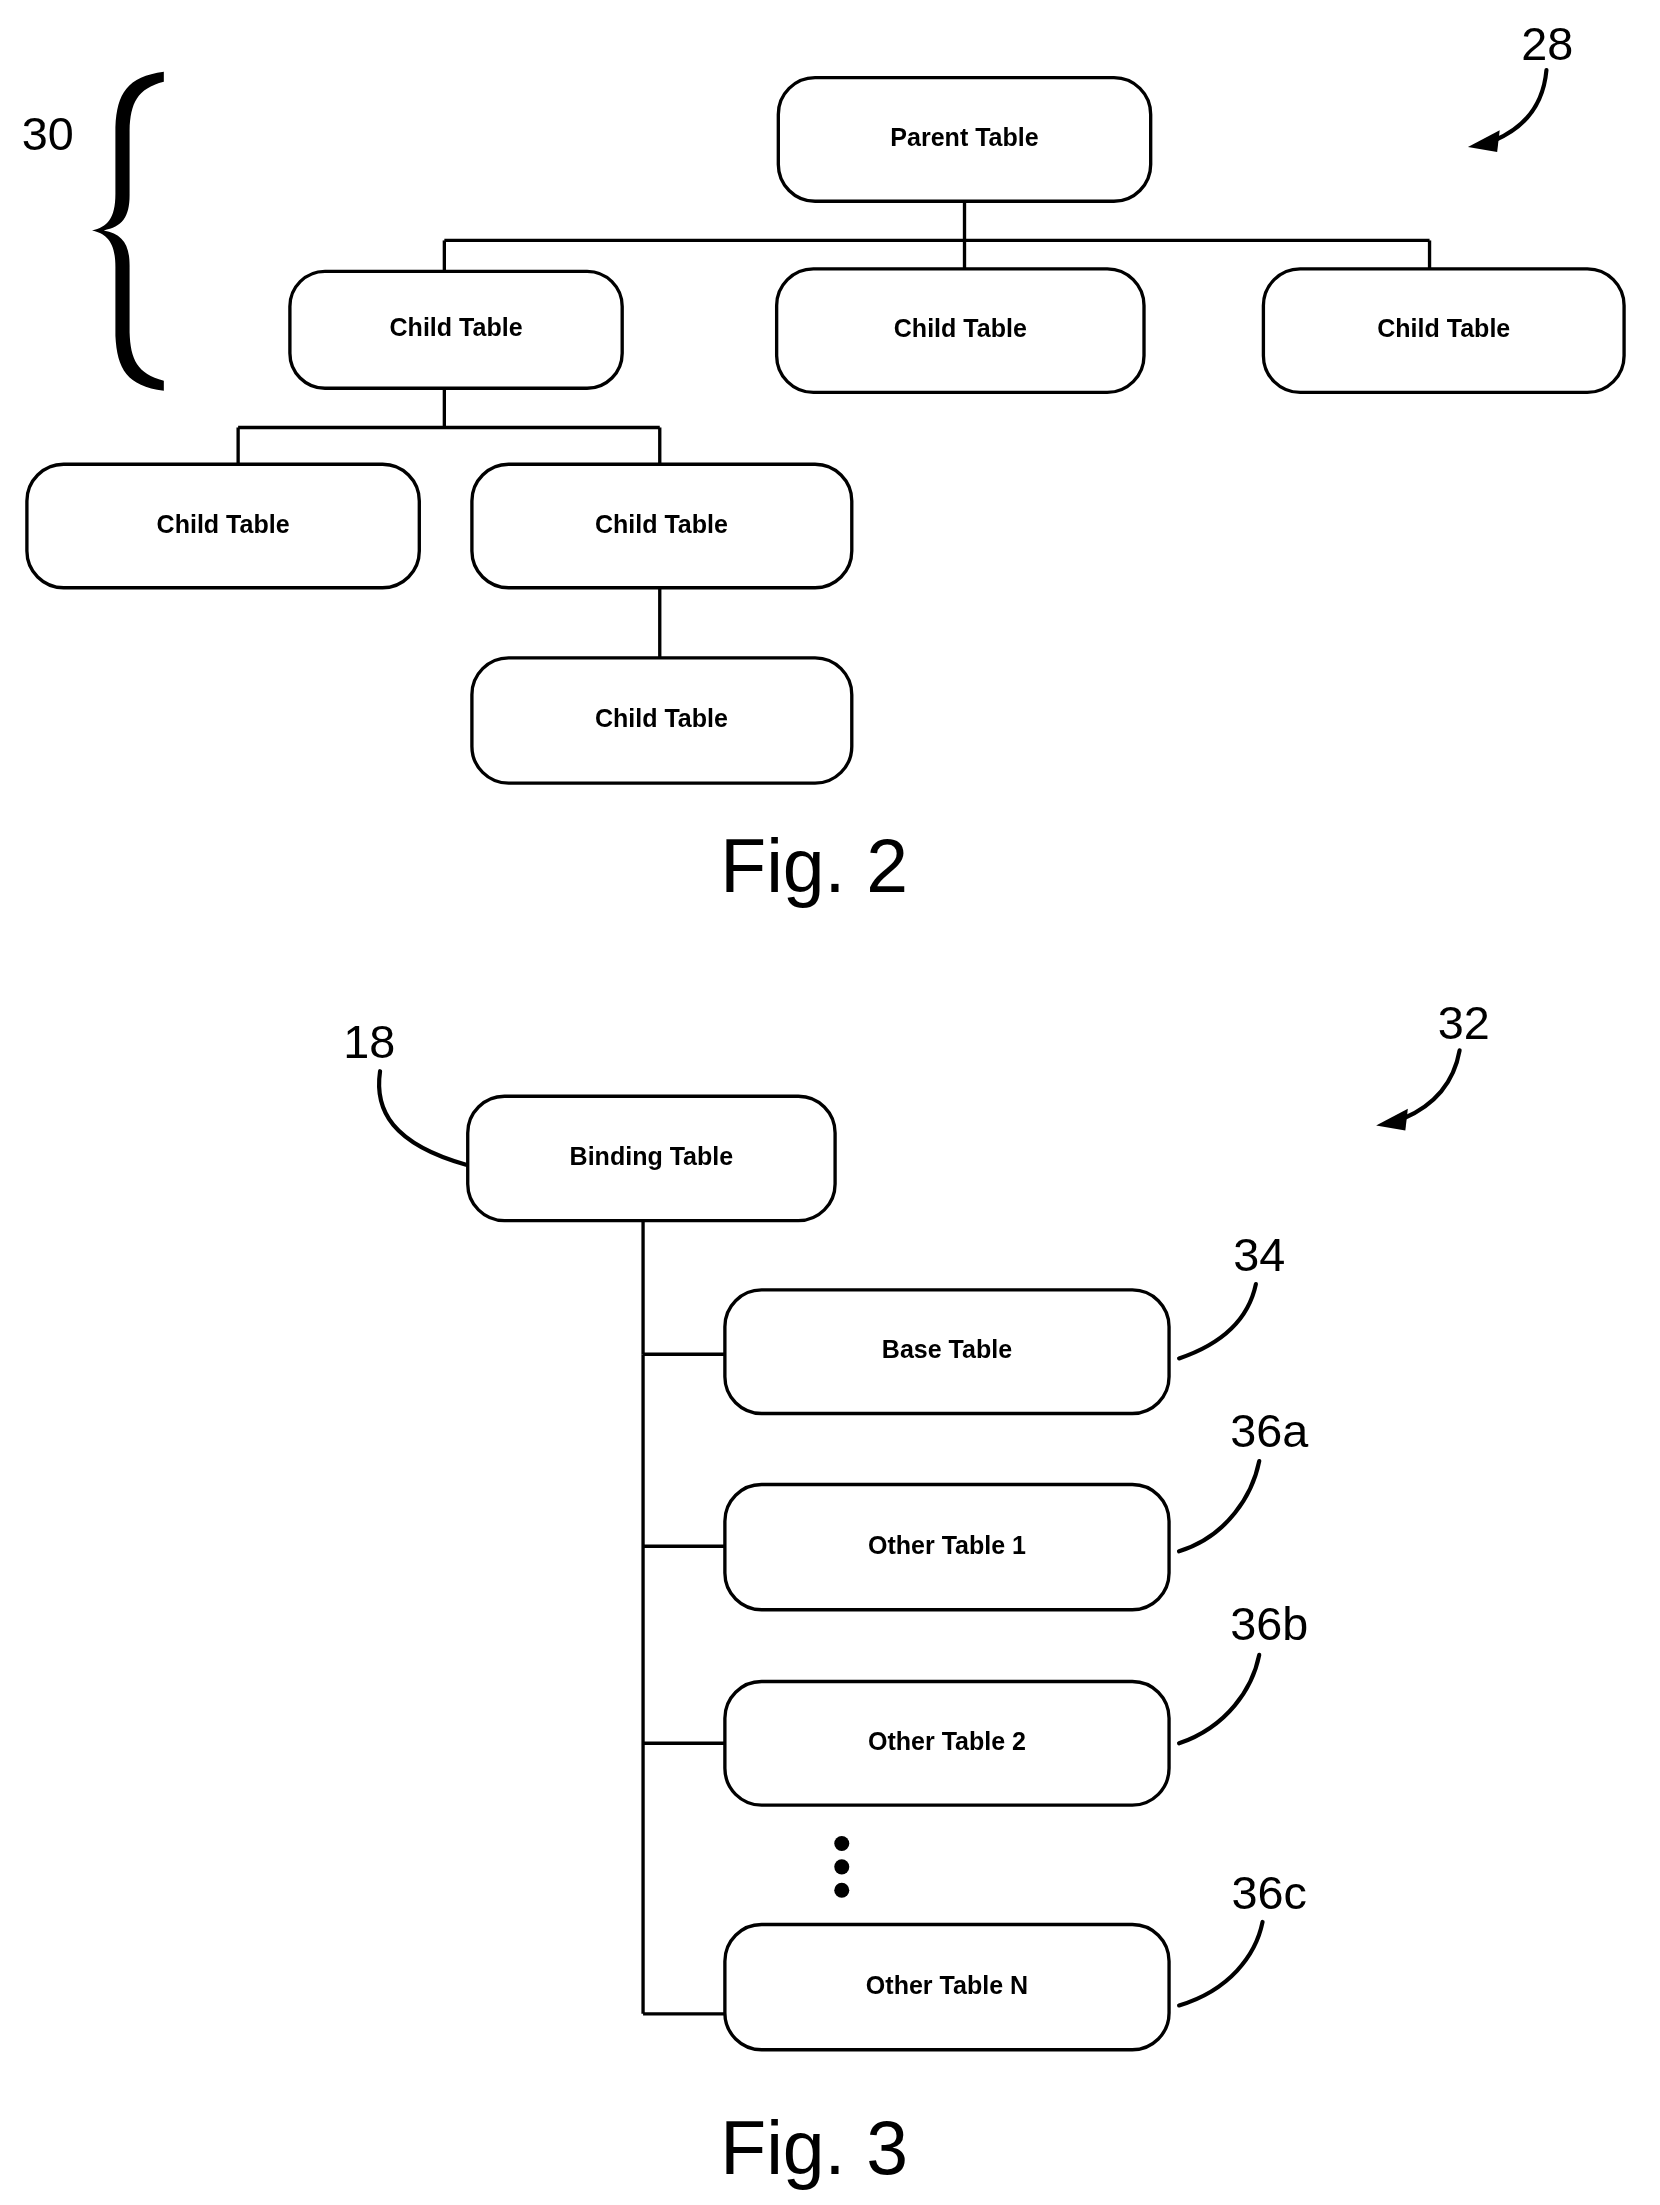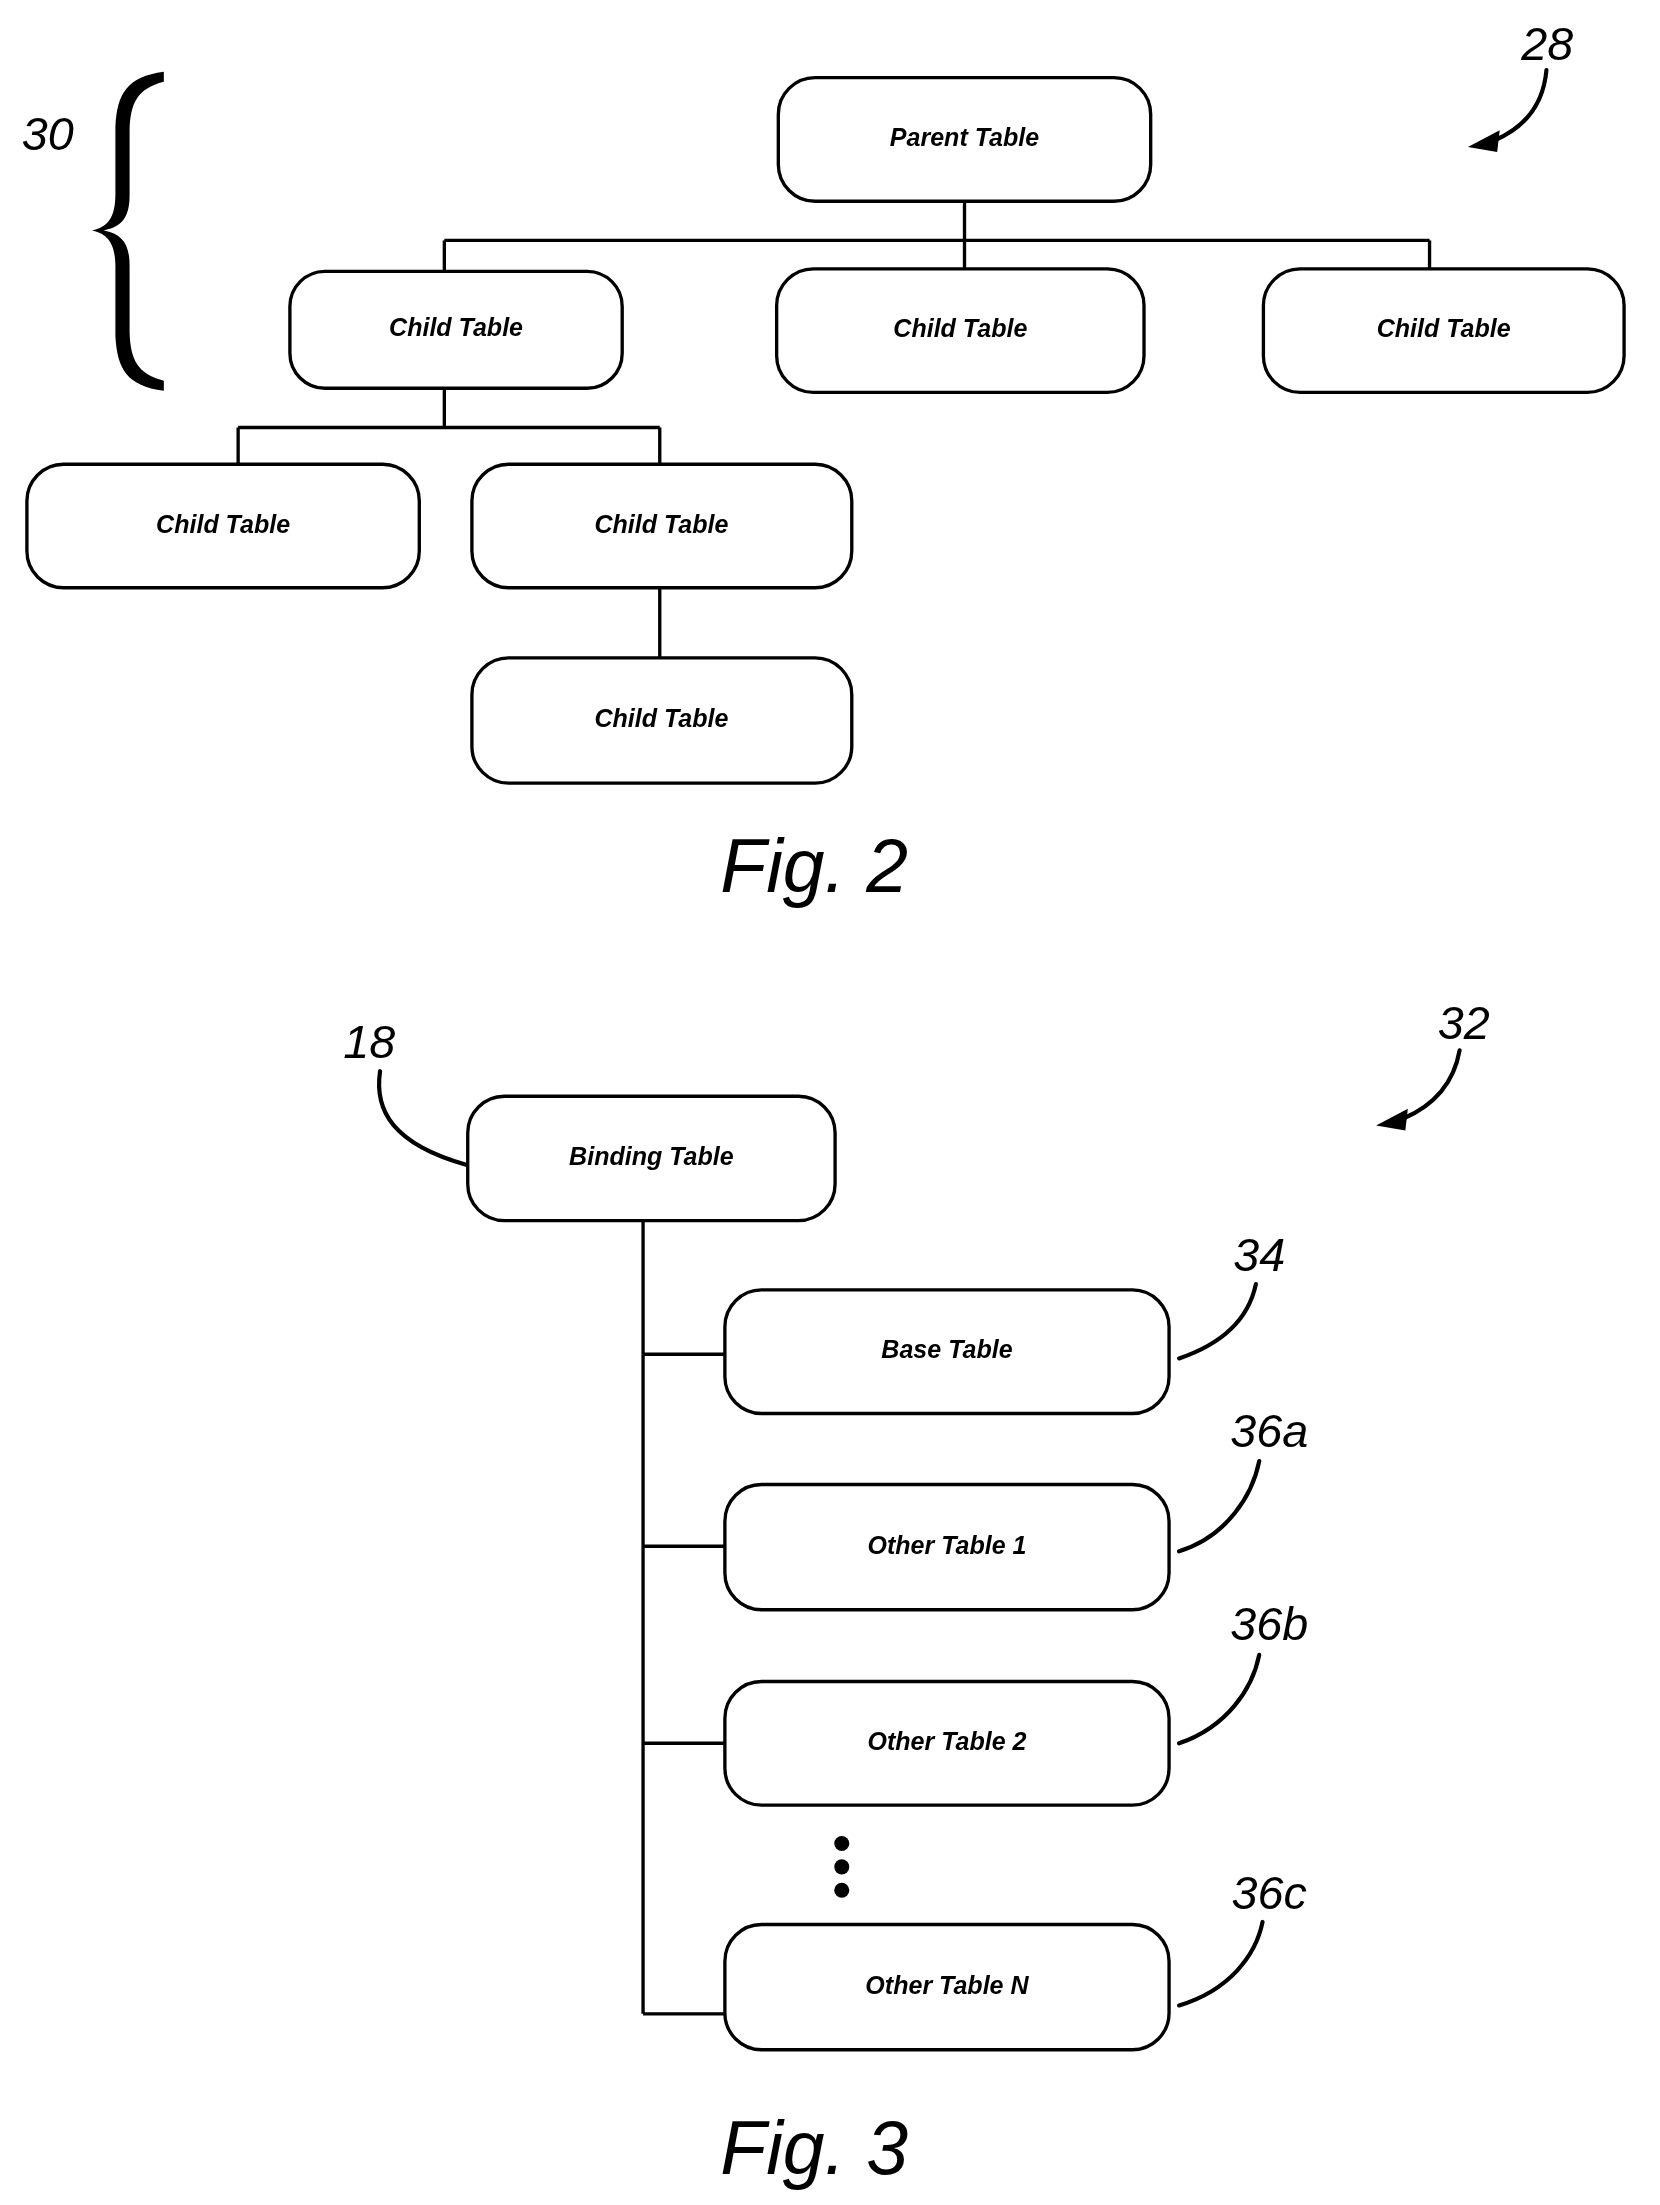--- a/index.html
+++ b/index.html
@@ -10,21 +10,20 @@
   }
   body {
     font-family: "Liberation Sans", sans-serif;
   }
   #page {
     position: relative;
     width: 1661px;
     height: 2205px;
     background: #ffffff;
     overflow: hidden;
-    font-style: italic;
   }
   #figures {
     position: absolute;
     top: 0;
     left: 0;
     width: 1661px;
     height: 2205px;
   }
   .box-shape {
     fill: #ffffff;

